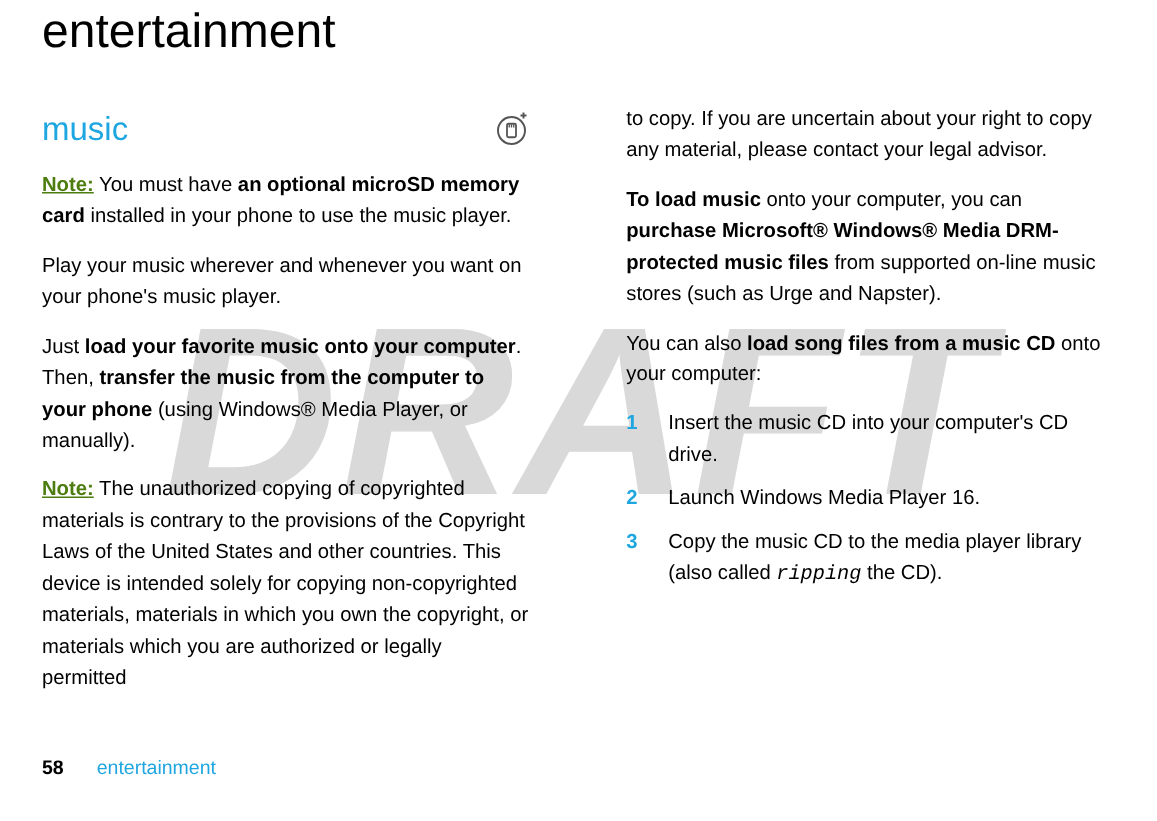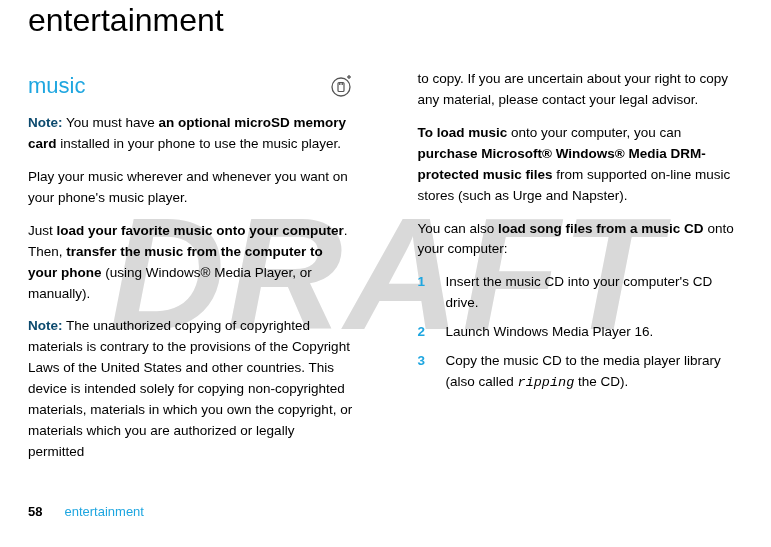--- a/index.html
+++ b/index.html
@@ -57,22 +57,23 @@
       justify-content: space-between;
     }
     .sub-heading {
       color: #1ea6e0;
       font-size: 17px;
       font-weight: normal;
       margin-bottom: 8px;
       margin-top: 6px;
     }
     .note-label {
-      color: #0c4a6e;
+      color: #4d7c0f;
       font-weight: bold;
+      text-decoration: underline;
     }
     p { margin-bottom: 12px; }
     .bold { font-weight: bold; }
     .icon-wrap {
       display: inline-flex;
       align-items: center;
     }
     .list-item {
       display: flex;
       margin-bottom: 8px;

